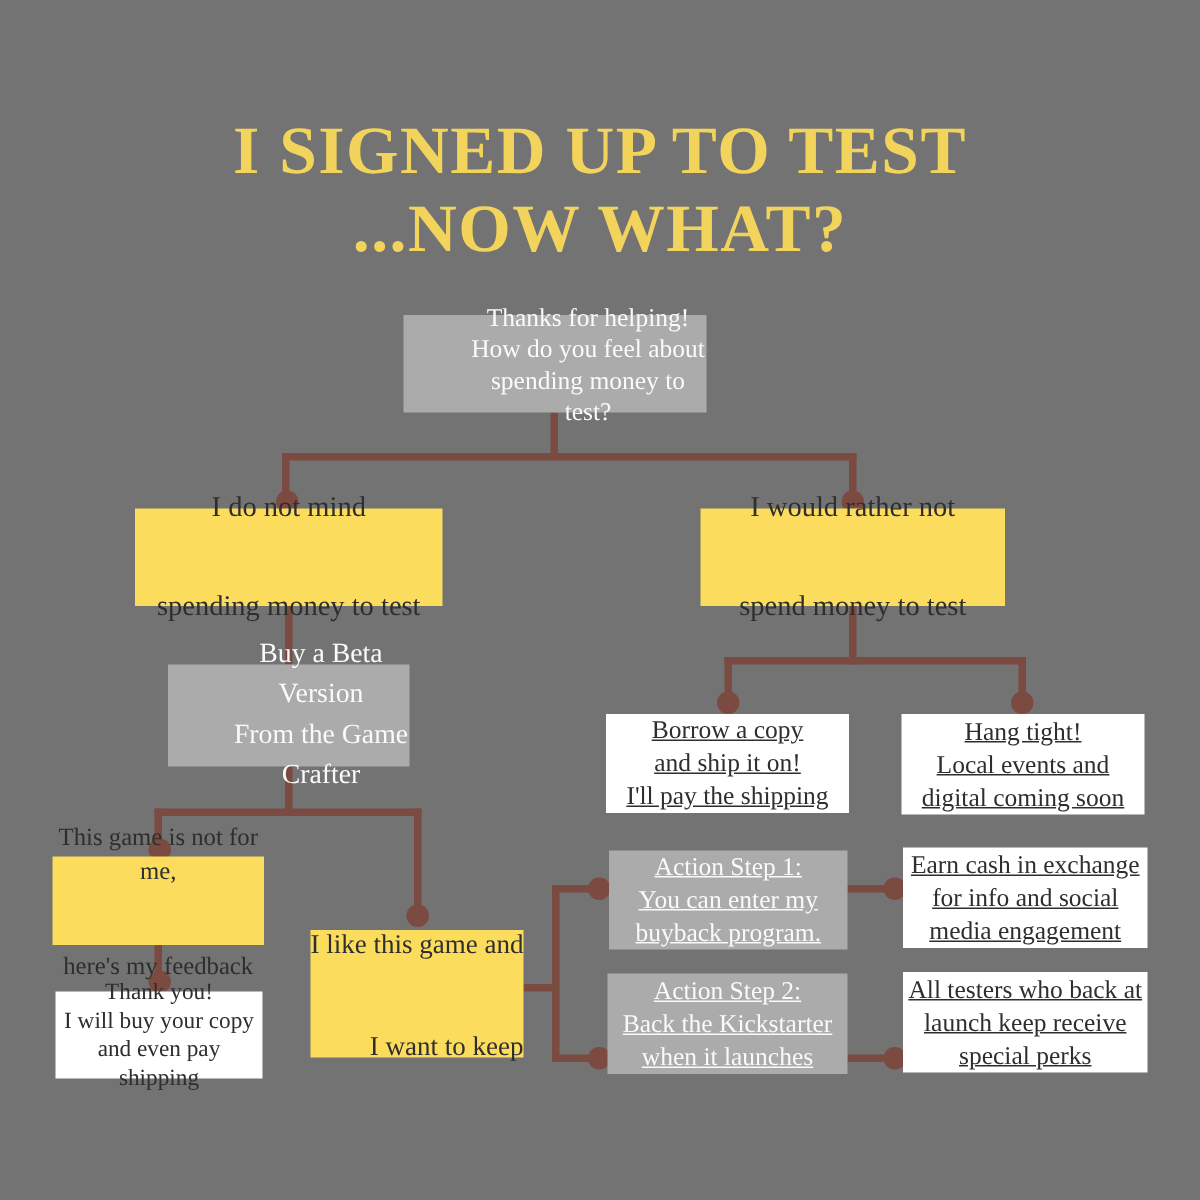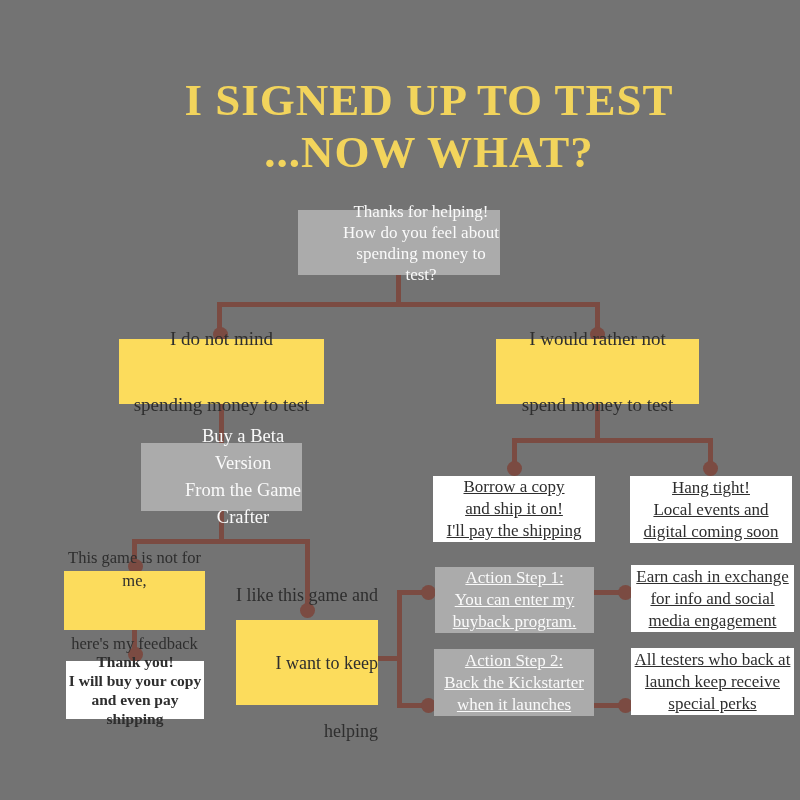--- a/index.html
+++ b/index.html
@@ -4,40 +4,40 @@
 <style>
   :root{
     --bg:#737373; --box-yellow:#FCDC5C; --box-gray:#ABABAB; --box-white:#FFFFFF;
     --connector:#7B4B42; --title-yellow:#F2D45C; --text-dark:#2E2E2E; --text-light:#FAFAFA;
   }
   html,body{margin:0;padding:0;}
   body{
     width:800px;height:800px;background:var(--bg);
     font-family:"Liberation Serif", serif;position:relative;overflow:hidden;
   }
-  .stage{position:absolute;inset:0;width:652px;height:800px;margin-left:29px;}
+  .stage{position:absolute;inset:0;width:652px;height:800px;}
   .title{
     position:absolute;left:0;top:74px;width:800px;text-align:center;
     color:var(--title-yellow);font-weight:bold;font-size:45px;line-height:52px;
     letter-spacing:1px;
   }
   .node{
     position:absolute;display:flex;flex-direction:column;justify-content:center;
     text-align:center;box-sizing:border-box;
   }
   .node.yellow{background:var(--box-yellow);color:var(--text-dark);gap:40px;}
   .node.gray{background:var(--box-gray);color:var(--text-light);}
   .node.white{background:var(--box-white);color:var(--text-dark);}
   .line{position:absolute;background:var(--connector);}
   .dot{position:absolute;width:15px;height:15px;border-radius:50%;background:var(--connector);}
   .n-root{font-size:17px;line-height:21px;padding-left:44px;}
   .n-choice{font-size:19px;line-height:26px;}
   .n-buy{font-size:18.5px;line-height:27px;padding-left:43px;}
   .n-notforme{font-size:16.5px;line-height:23px;}
-  .n-thanks{font-size:15.5px;line-height:19px;font-weight:bold;}
+  .n-thanks{font-size:15.5px;line-height:19px;}
   .n-like{font-size:18px;line-height:28px;align-items:flex-end;}
   .n-std{font-size:17px;line-height:22px;text-decoration:underline;}
 </style>
 </head>
 <body>
 
 <div class="stage">
 
   <div class="title">
     <div>I SIGNED UP TO TEST</div>
@@ -105,21 +105,20 @@
 
   <div class="node white n-thanks" style="left:37px;top:661px;width:138px;height:58px">
     <div>Thank you!</div>
     <div>I will buy your copy</div>
     <div>and even pay shipping</div>
   </div>
 
   <div class="node yellow n-like" style="left:207px;top:620px;width:142px;height:85px">
     <div>I like this game and</div>
     <div>I want to keep</div>
-    <div>helping</div>
   </div>
 
   <div class="node white n-std" style="left:404px;top:476px;width:162px;height:66px">
     <div>Borrow a copy</div>
     <div>and ship it on!</div>
     <div>I'll pay the shipping</div>
   </div>
 
   <div class="node white n-std" style="left:601px;top:476px;width:162px;height:67px">
     <div>Hang tight!</div>

